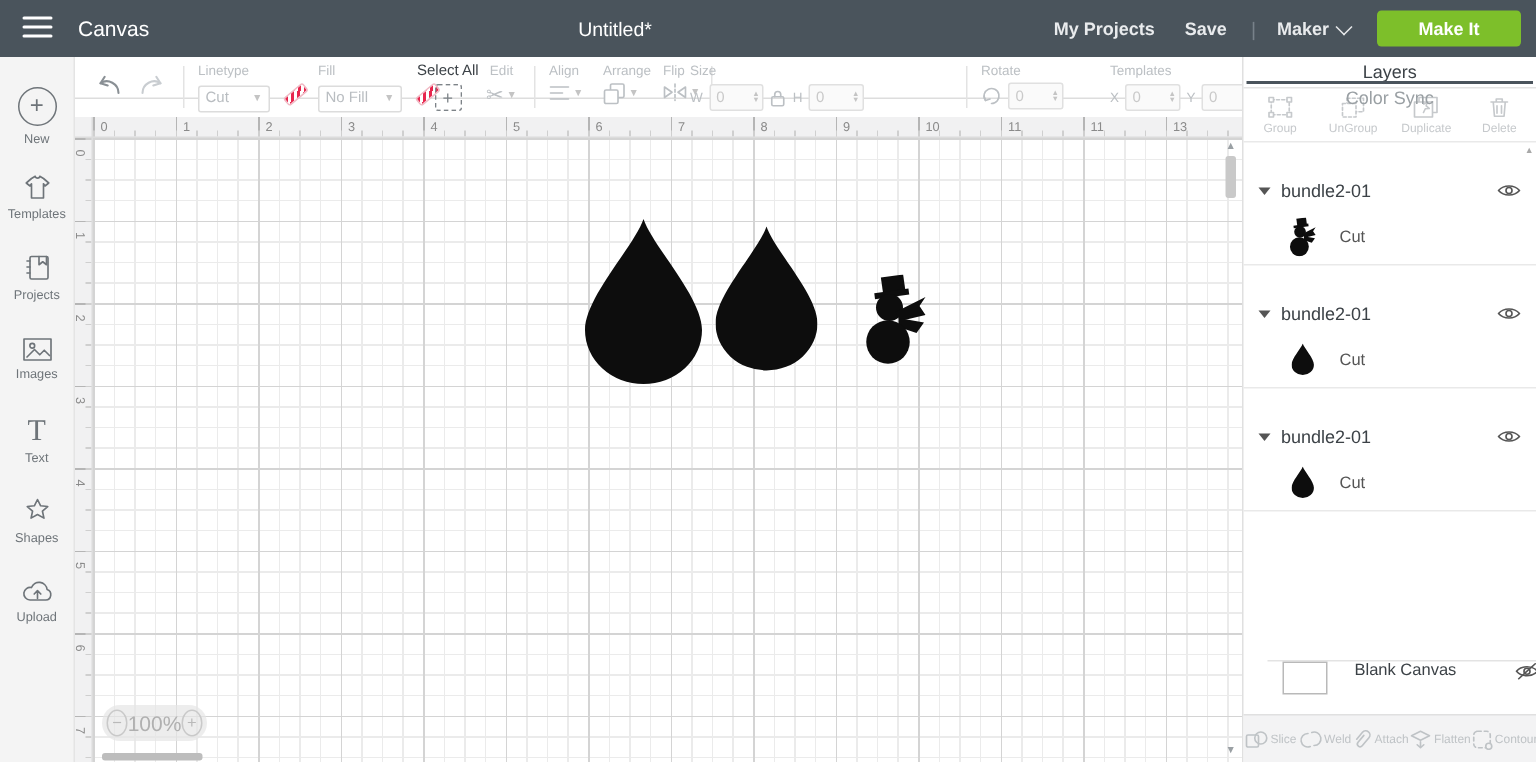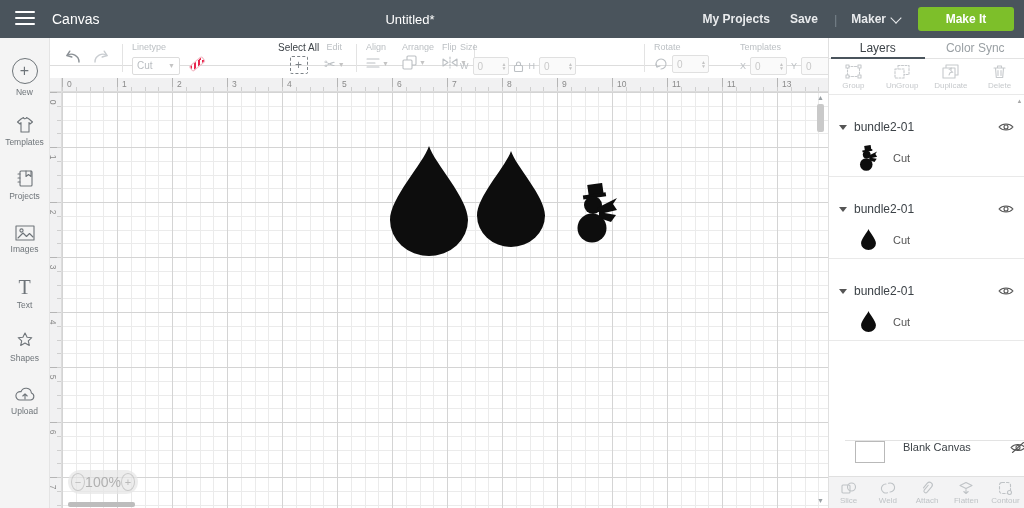--- a/index.html
+++ b/index.html
@@ -79,21 +79,21 @@
   .zoom-btn { width:18px; height:18px; border:1px solid #c9c9c9; border-radius:50%; color:#b9b9b9;
     font-size:11px; display:flex; align-items:center; justify-content:center; background:transparent; cursor:pointer; }
   .zoom-val { font-size:14px; color:#b0b0b0; }
   .hscroll { position:absolute; left:6px; bottom:1px; width:67px; height:5px; background:#bdbdbd; border-radius:2px; cursor:grab; }
   .vscroll { position:absolute; right:3px; top:16px; bottom:4px; width:9px; }
   .vscroll .arr { position:absolute; left:0; width:9px; font-size:7px; color:#9aa0a4; text-align:center; cursor:pointer; }
   .vscroll .thumb { position:absolute; left:1px; top:10px; width:7px; height:28px; background:#c9c9c9; border-radius:2px; cursor:grab; }
 
   
   .rpanel { position:absolute; left:828px; top:38px; width:196px; height:470px; background:#fff; border-left:1px solid #e0e0e0; }
-  .tabs { display:flex; height:21px; border-bottom:1px solid #e3e3e3; }
+  .tabs { display:flex; height:21px; border-bottom:1px solid #e3e3e3;flex-direction:column; }
   .tab { flex:1; text-align:center; font-size:12px; color:#9aa0a4; padding-top:3px; position:relative; cursor:pointer; }
   .tab.active { color:#3c4247; }
   .tab.active::after { content:""; position:absolute; left:2px; right:2px; bottom:-1px; height:2px; background:#4a545c; }
   .actions { display:flex; height:36px; border-bottom:1px solid #e9e9e9; }
   .action { flex:1; display:flex; flex-direction:column; align-items:center; justify-content:center; gap:2px; color:#c6c9cc; cursor:pointer; }
   .action .lbl { font-size:8px; color:#c6c9cc; }
   .layer-group .ghead { height:24px; display:flex; align-items:center; padding:0 10px; cursor:pointer;margin-top:20px; }
   .ghead .tri { width:0; height:0; border-left:4px solid transparent; border-right:4px solid transparent; border-top:5px solid #555; margin-right:7px; }
   .ghead .gname { font-size:12px; color:#3c4247; flex:1; }
   .ghead svg { stroke:#555; }
@@ -101,21 +101,21 @@
   .lrow .thumb { width:26px; display:flex; justify-content:center; }
   .lrow .ltype { font-size:11px; color:#555; margin-left:12px; }
   .rp-scroll { position:absolute; right:1px; top:60px; width:7px; }
   .rp-scroll .arr { font-size:6px; color:#a8a8a8; text-align:center; cursor:pointer; }
   .blank-row { position:absolute; left:16px; bottom:32px; width:196px; height:36px; background:#fff; border-top:1px solid #e3e3e3;
     display:flex; align-items:flex-start; }
   .blank-swatch { width:30px; height:22px; background:#fff; border:1px solid #b9b9b9; margin-left:10px; cursor:pointer; }
   .blank-lbl { font-size:11px; color:#3c4247; margin-left:18px; flex:1; }
   .bottom-actions { position:absolute; left:0; bottom:0; width:196px; height:32px; background:#f3f3f4; border-top:1px solid #e0e0e0;
     display:flex; }
-  .bact { flex:1; display:flex; flex-direction:column; align-items:center; justify-content:center; gap:1px; color:#bfc3c6; cursor:pointer; }
+  .bact { flex:1; display:flex; flex-direction:row; align-items:center; justify-content:center; gap:1px; color:#bfc3c6; cursor:pointer; }
   .bact .lbl { font-size:8px; color:#bfc3c6; }
   svg.oicon { fill:none; stroke-width:1.1; stroke-linecap:round; stroke-linejoin:round; }
 </style>
 </head>
 <body>
 
 <div id="app">
 
   <div class="topbar">
     <div class="hamburger">
@@ -199,20 +199,28 @@
 
     <div class="tgroup" style="left:82px">
       <span class="tlabel">Linetype</span>
       <span class="ddl" style="width:48px">
         <span>Cut</span>
           <span class="caret">▼</span>
       </span>
       <span class="swatch-red"></span>
     </div>
 
+    <div class="tgroup" style="left:162px">
+      <span class="tlabel">Fill</span>
+      <span class="ddl" style="width:56px">
+        <span>No Fill</span>
+          <span class="caret">▼</span>
+      </span>
+      <span class="swatch-red"></span>
+    </div>
 
     <div class="tgroup" style="left:228px;text-align:center">
       <span class="tlabel dark" style="font-size:10px">Select All</span>
       <span class="selectall-ic">+</span>
     </div>
 
     <div class="tgroup" style="left:274px;text-align:center">
       <span class="tlabel">Edit</span>
       <span class="iconbtn">
           <span style="font-size:14px">✂</span>

